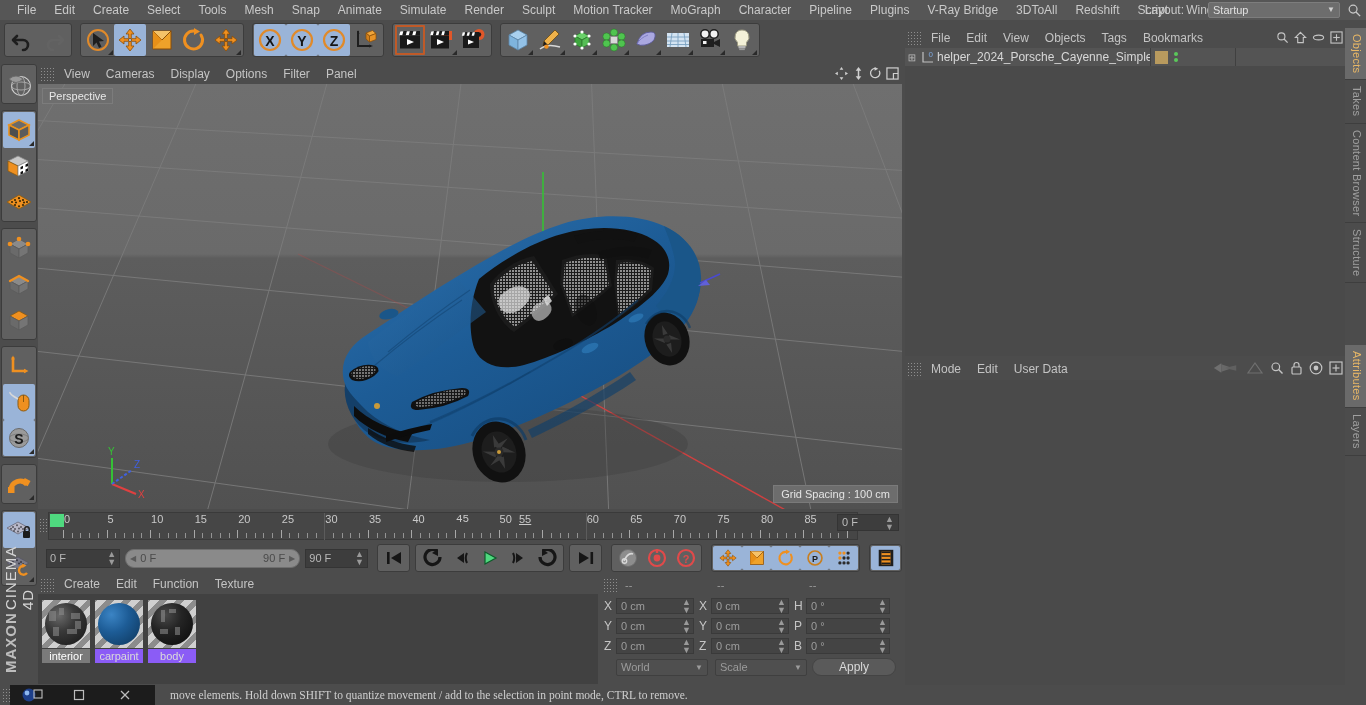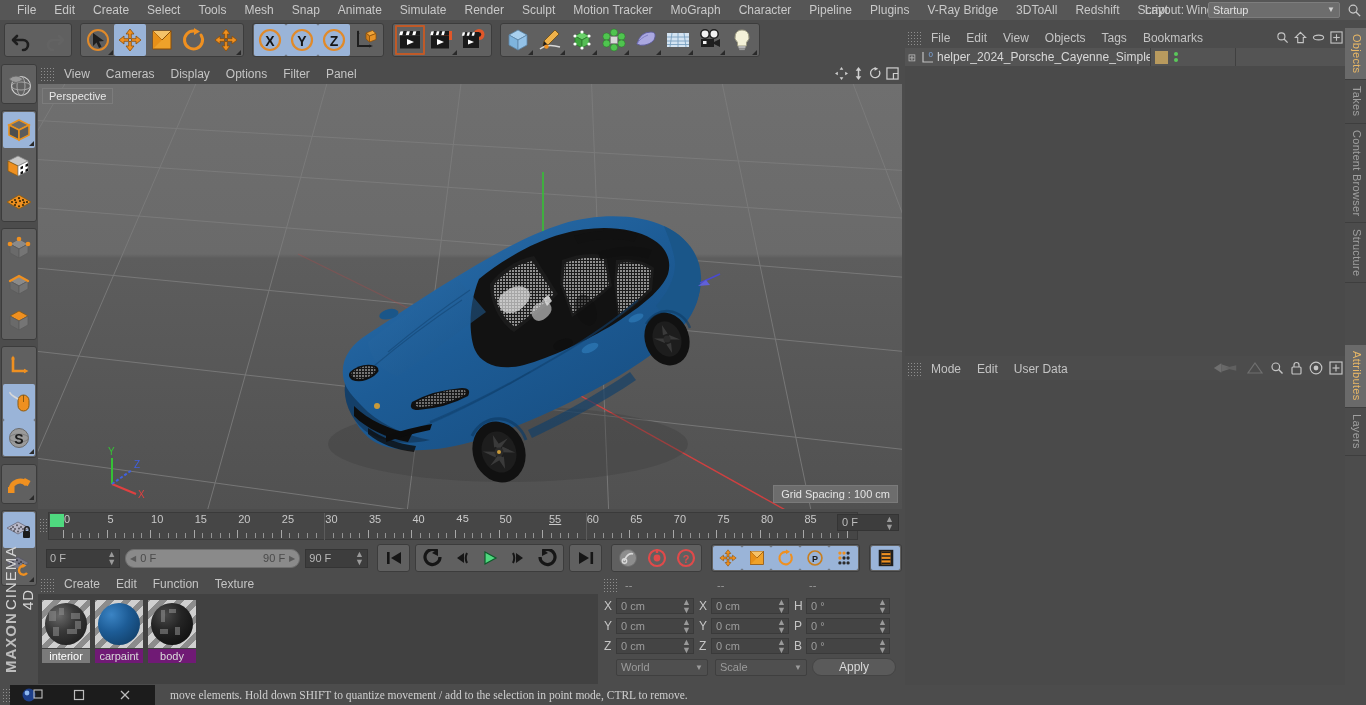--- a/index.html
+++ b/index.html
@@ -138,21 +138,21 @@
   .mat-menu { height: 19px; display: flex; align-items: center; padding-left: 2px; background: #4c4c4c; }
   .mat-menu .mi { padding: 0 8px; font-size: 12px; color: #c4c4c4; line-height: 19px; }
   .mat-body { display: flex; padding: 6px 4px 0 4px; gap: 5px; background: #414141; height: 90px; }
   .mat-item { width: 48px; }
   .mat-thumb {
     width: 48px; height: 48px; position: relative; overflow: hidden;
     background: repeating-linear-gradient(-45deg, #d0d0d0 0 6px, #8c8c8c 6px 12px);
   }
   .mat-sphere { position: absolute; left: 3px; top: 3px; width: 42px; height: 42px; border-radius: 50%; }
   .mat-name {
-    font-size: 11px; color: #dadada; text-align: center; background: #701a75;
+    font-size: 11px; color: #dadada; text-align: center; background: #8b5cf6;
     margin-top: 1px; padding: 1px 0; white-space: nowrap; overflow: hidden;
   }
   .mat-item.sel .mat-name { background: #7a7a7a; color: #fff; }
 
   
   .coordpanel { position: absolute; left: 600px; top: 575px; width: 302px; height: 110px; background: #4c4c4c; }
   .coord-head { height: 20px; display: flex; align-items: center; padding-left: 3px; gap: 0; }
   .coord-head .dash { font-size: 11px; color: #9b9b9b; text-align: left; }
   .coord-rows { padding: 1px 4px 0 4px; }
   .crow { display: flex; align-items: center; height: 20px; gap: 0; }
@@ -875,21 +875,21 @@
           <div class="tl-num" style="left: 276.333px;">30</div>
           <div class="tl-tick" style="left: 275.333px; height: 8px;"></div>
           <div class="tl-num" style="left: 319.889px;">35</div>
           <div class="tl-tick" style="left: 318.889px; height: 8px;"></div>
           <div class="tl-num" style="left: 363.444px;">40</div>
           <div class="tl-tick" style="left: 362.444px; height: 8px;"></div>
           <div class="tl-num" style="left: 407px; font-family: Liberation Mono, monospace;">45</div>
           <div class="tl-tick" style="left: 406px; height: 8px;"></div>
           <div class="tl-num" style="left: 450.556px;">50</div>
           <div class="tl-tick" style="left: 449.556px; height: 8px;"></div>
-          <div class="tl-num" style="left: 500px; text-decoration: underline;">55</div>
+          <div class="tl-num" style="left: 470px; text-decoration: underline;">55</div>
           <div class="tl-tick" style="left: 493.111px; height: 8px;"></div>
           <div class="tl-num" style="left: 537.667px;">60</div>
           <div class="tl-tick" style="left: 536.667px; height: 8px;"></div>
           <div class="tl-num" style="left: 581.222px;">65</div>
           <div class="tl-tick" style="left: 580.222px; height: 8px;"></div>
           <div class="tl-num" style="left: 624.778px;">70</div>
           <div class="tl-tick" style="left: 623.778px; height: 8px;"></div>
           <div class="tl-num" style="left: 668.333px;">75</div>
           <div class="tl-tick" style="left: 667.333px; height: 8px;"></div>
           <div class="tl-num" style="left: 711.889px;">80</div>

